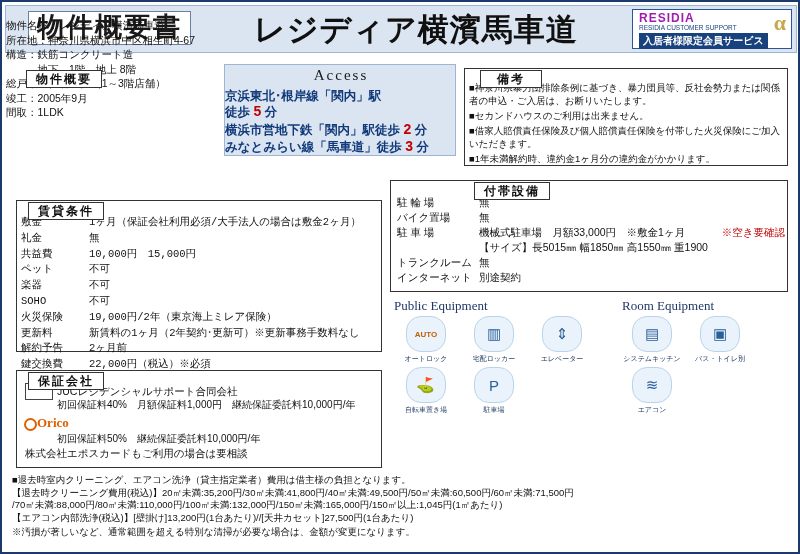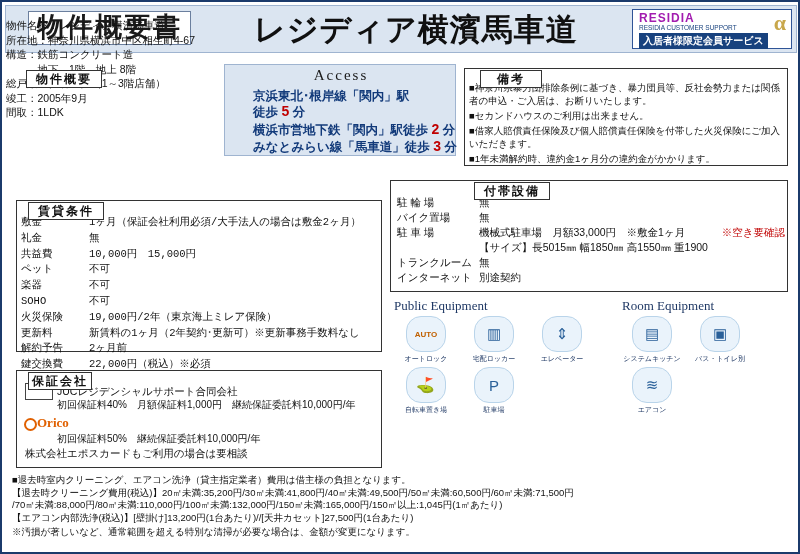--- a/index.html
+++ b/index.html
@@ -104,21 +104,21 @@
     box-sizing: border-box;
     background: #fff;
   }
 
   
   #prop-box { left: 14px; top: 66px; width: 270px; height: 112px; border: none; }
   .prop-list { position: absolute; left: 4px; top: 16px; font-size: 10.5px; line-height: 14.5px; }
   .prop-list div { white-space: nowrap; }
 
   
-  #access-box { left: 222px; top: 62px; width: 232px; height: 92px; background: #dbe5f1; border: 1px solid #9fb4d0; padding-left: 28px; }
+  #access-box { left: 222px; top: 62px; width: 232px; height: 92px; background: #dbe5f1; border: 1px solid #9fb4d0; }
   #access-title { position: absolute; left: 0; top: 2px; width: 232px; text-align: center; font-size: 15px; color: #1a1a1a; letter-spacing: 2px; font-family: "Liberation Serif", serif; }
   .acc-line { position: absolute; width: 232px; text-align: left; font-size: 12.5px; font-weight: bold; color: #123a7a; white-space: nowrap; }
   .acc-line .num { color: #c00000; font-size: 14px; }
   #acc1 { top: 22px; }
   #acc2 { top: 38px; }
   #acc3 { top: 56px; }
   #acc4 { top: 73px; }
 
   
   #remark-box { left: 462px; top: 66px; width: 324px; height: 98px; }
@@ -317,21 +317,21 @@
           <span class="k">トランクルーム</span>
           <span class="v">無</span>
         </div>
       <div class="fac-row">
           <span class="k">インターネット</span>
           <span class="v">別途契約</span>
         </div>
     </div>
   </div>
 
-  <div class="seclabel" style="left:26px; top:370px; width:64px;">保証会社</div>
+  <div class="seclabel" style="left:26px; top:370px; width:76px;">保証会社</div>
   <div id="guar-box" class="box">
     <div class="jicc">J.I.C.C</div>
     <div class="guar" id="guar-l1">JUCレジデンシャルサポート合同会社</div>
     <div class="guar" id="guar-l2">初回保証料40%　月額保証料1,000円　継続保証委託料10,000円/年</div>
     <div class="orico" style="padding-left:12px;">Orico</div>
     <div class="guar" id="guar-l4">初回保証料50%　継続保証委託料10,000円/年</div>
     <div class="guar" id="guar-l5">株式会社エポスカードもご利用の場合は要相談</div>
   </div>
 
   <div id="pub-title">Public Equipment</div>

